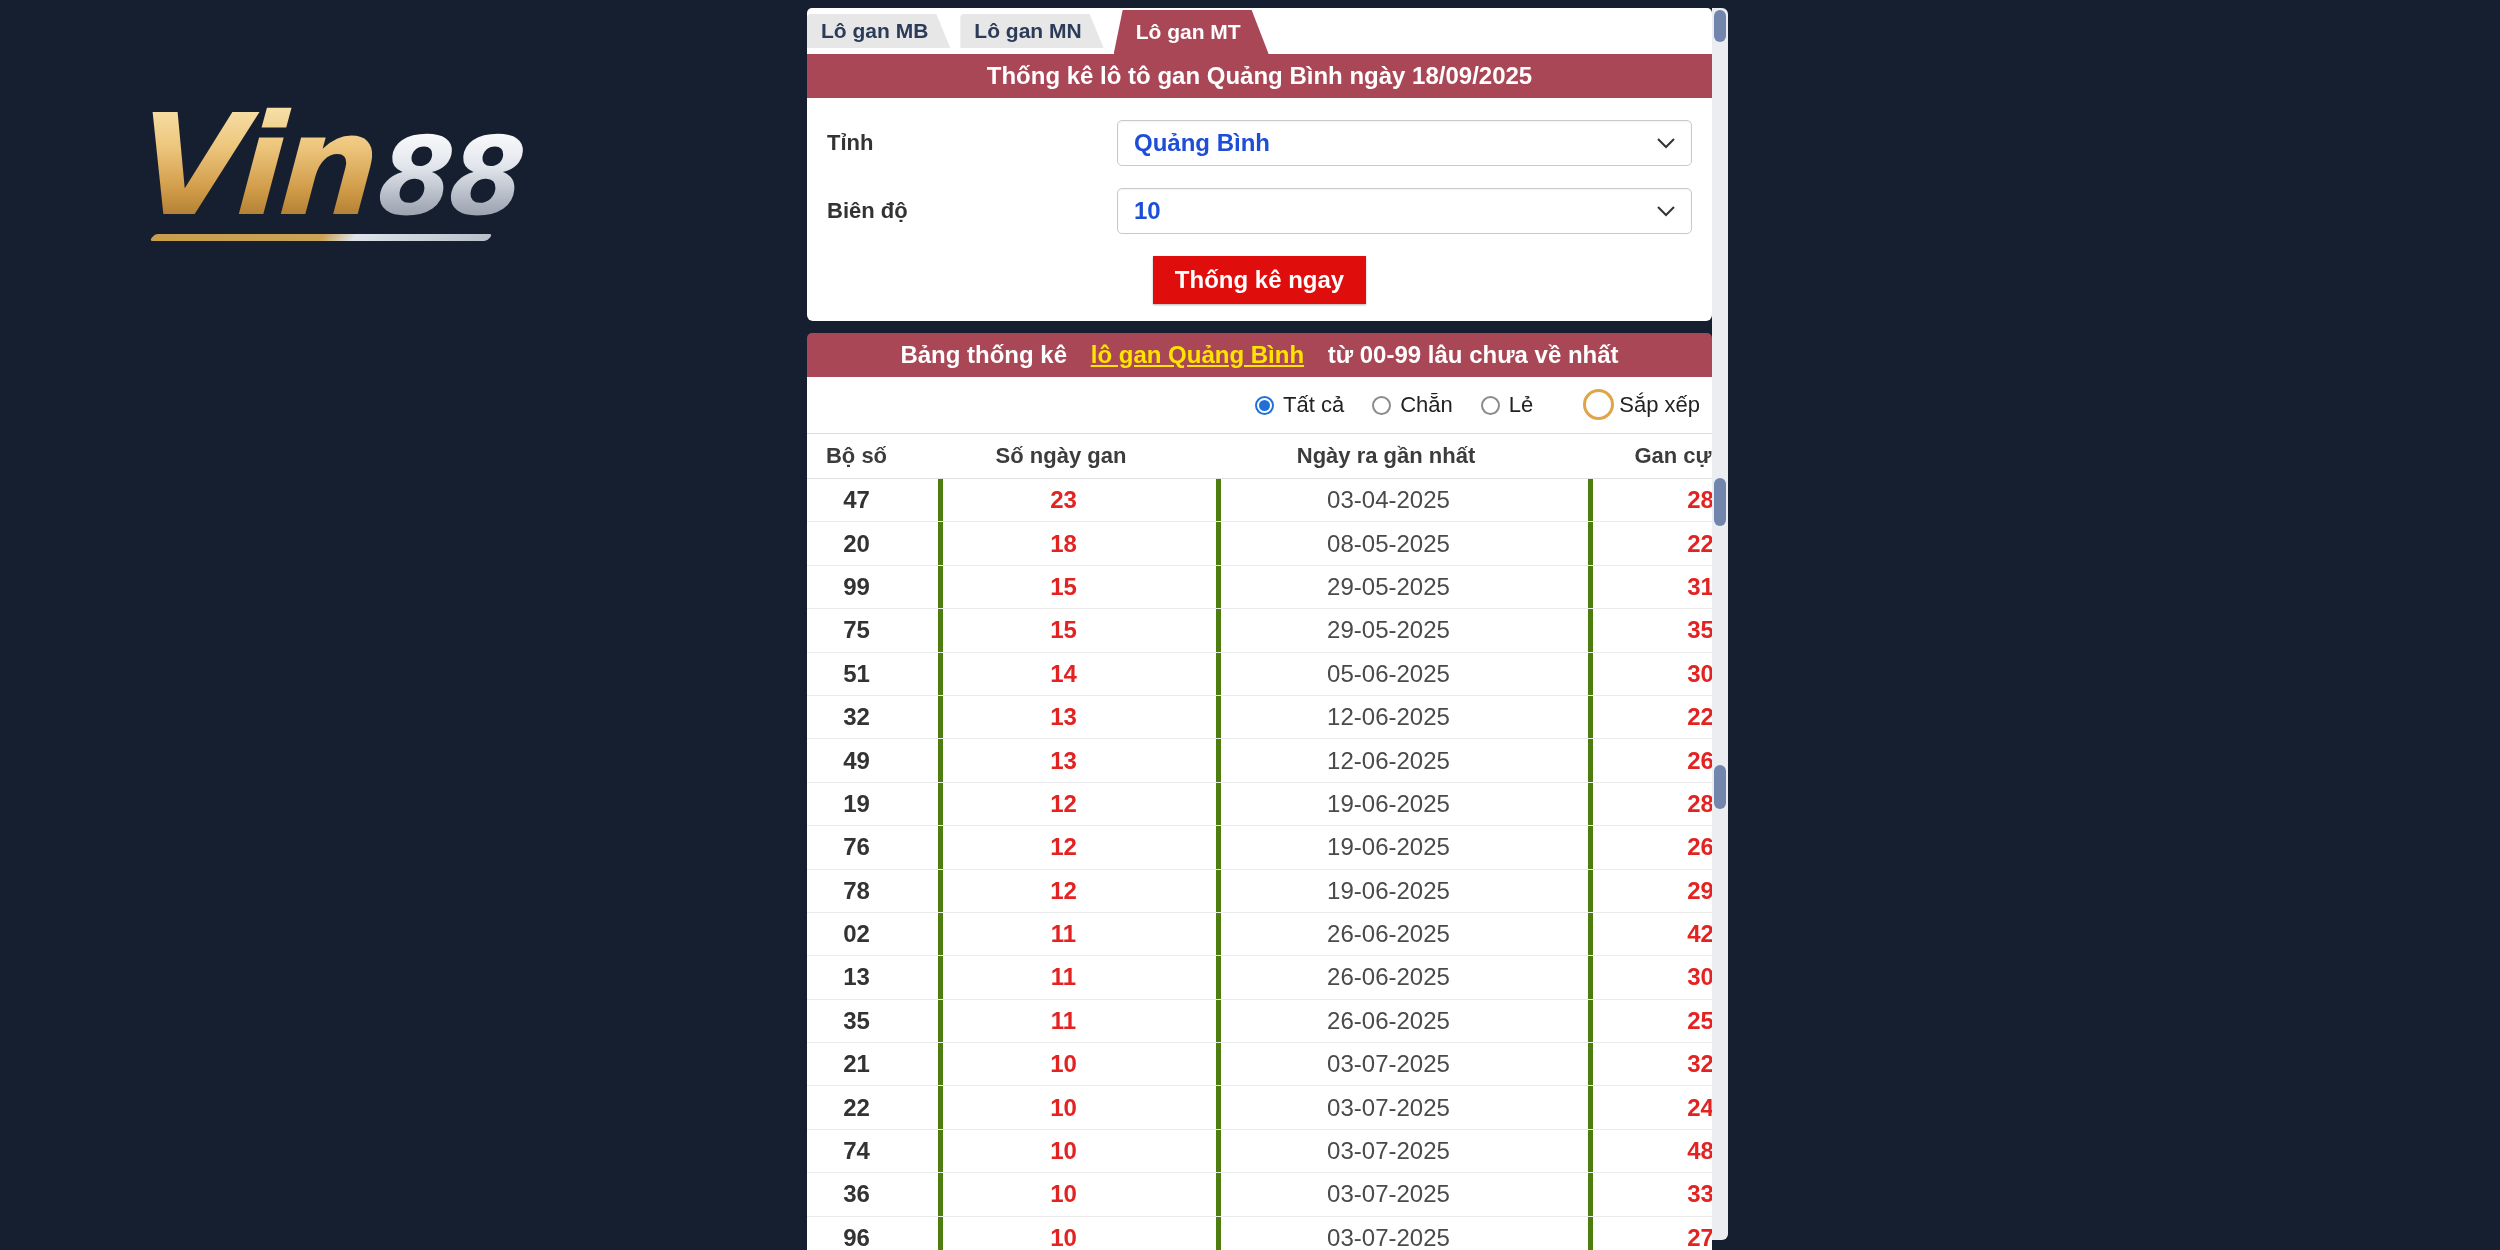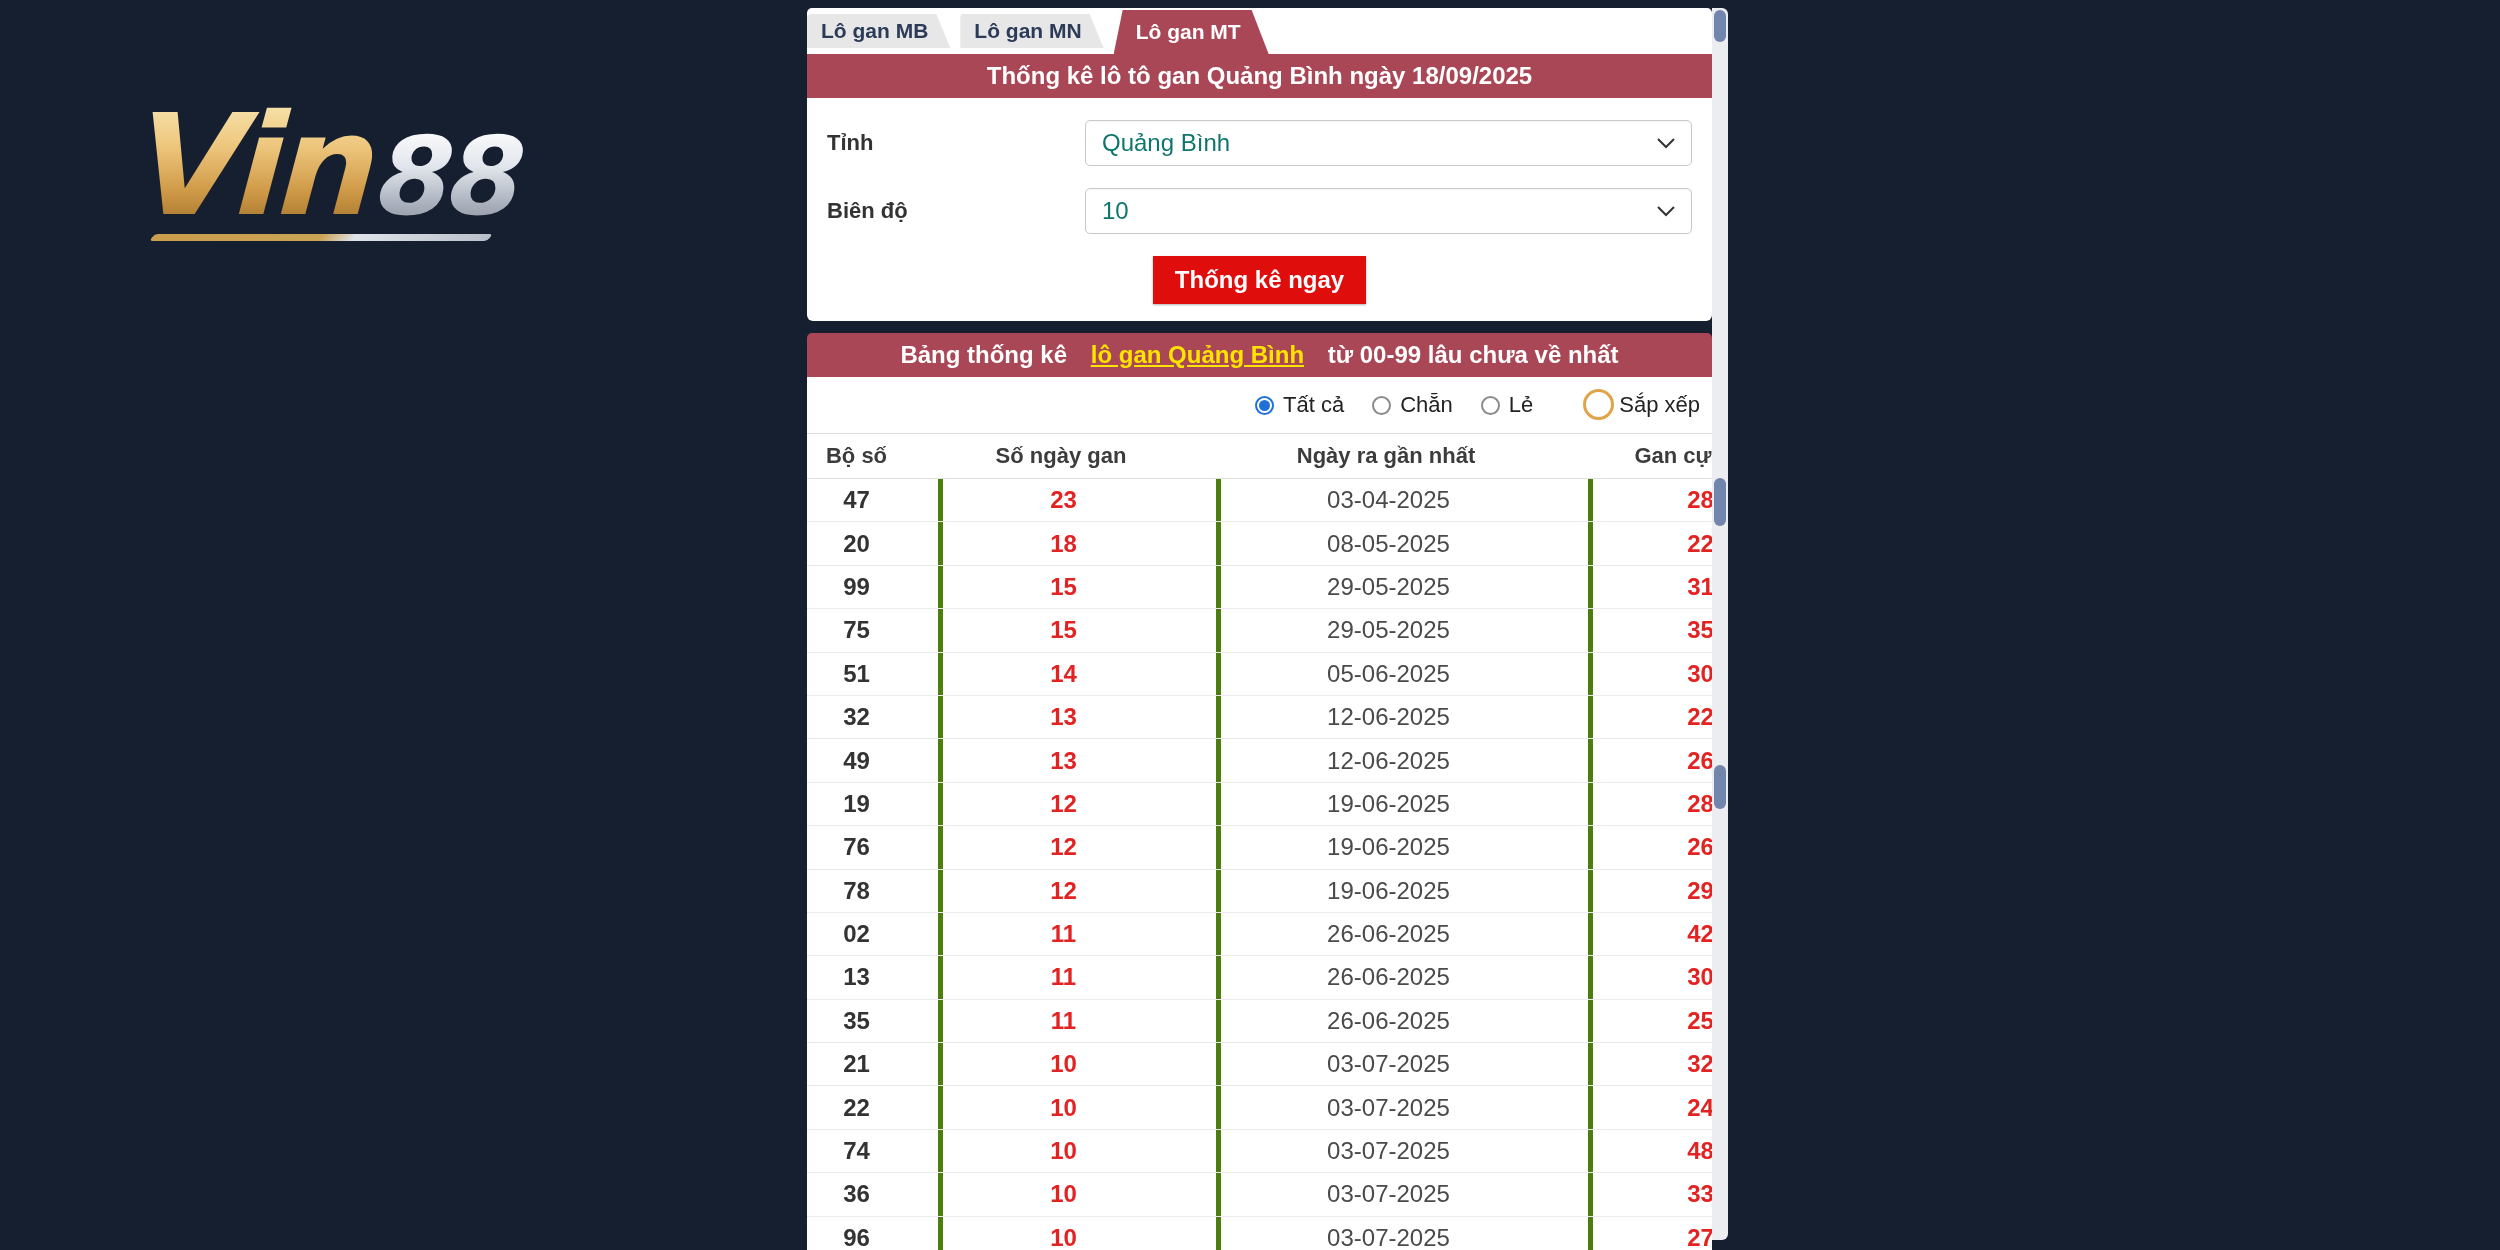--- a/index.html
+++ b/index.html
@@ -50,26 +50,26 @@
   .hdr1{height:44px;background:#aa4757;display:flex;align-items:center;justify-content:center;
     color:#fff;font-size:24px;font-weight:bold;}
   .hdr2{margin-top:12px;height:44px;background:#aa4757;border-radius:5px 5px 0 0;
     display:flex;align-items:center;justify-content:center;
     color:#fff;font-size:24px;font-weight:bold;white-space:pre;gap:17px;}
   .hdr2 a{color:#ffe400;text-decoration:underline;cursor:pointer;}
 
   
   .form{background:#ffffff;height:223px;box-sizing:border-box;
     padding:22px 20px 0 20px;border-radius:0 0 6px 6px;}
-  .frow{display:flex;align-items:center;margin-bottom:22px;}
+  .frow{display:flex;align-items:center;margin-bottom:22px;gap:32px;}
   .flabel{width:258px;font-size:22px;font-weight:bold;color:#333;}
   .select{flex:1;height:46px;box-sizing:border-box;border:1px solid #c9c9c9;border-radius:5px;
     background:#fff;display:flex;align-items:center;justify-content:space-between;
-    padding:0 16px;font-size:24px;color:#0f766e;cursor:pointer;
-    box-shadow:inset 0 1px 2px rgba(0,0,0,0.05);}
+    padding:0 16px;font-size:24px;color:#1d4ed8;cursor:pointer;
+    box-shadow:inset 0 1px 2px rgba(0,0,0,0.05);font-weight:bold;}
   .chev{display:flex;align-items:center;}
   .btnrow{display:flex;justify-content:center;}
   .btn{background:#e00d0d;color:#fff;border:none;border-radius:0;cursor:pointer;
     font-family:"Liberation Sans",sans-serif;font-size:24px;font-weight:bold;
     padding:10px 22px;box-shadow:0 1px 2px rgba(0,0,0,0.3);}
 
   
   .filterbar{height:56px;background:#fff;display:flex;align-items:center;
     justify-content:flex-end;padding:0 12px 0 8px;border-bottom:1px solid #dcdcdc;}
   .radios{display:flex;align-items:center;}

